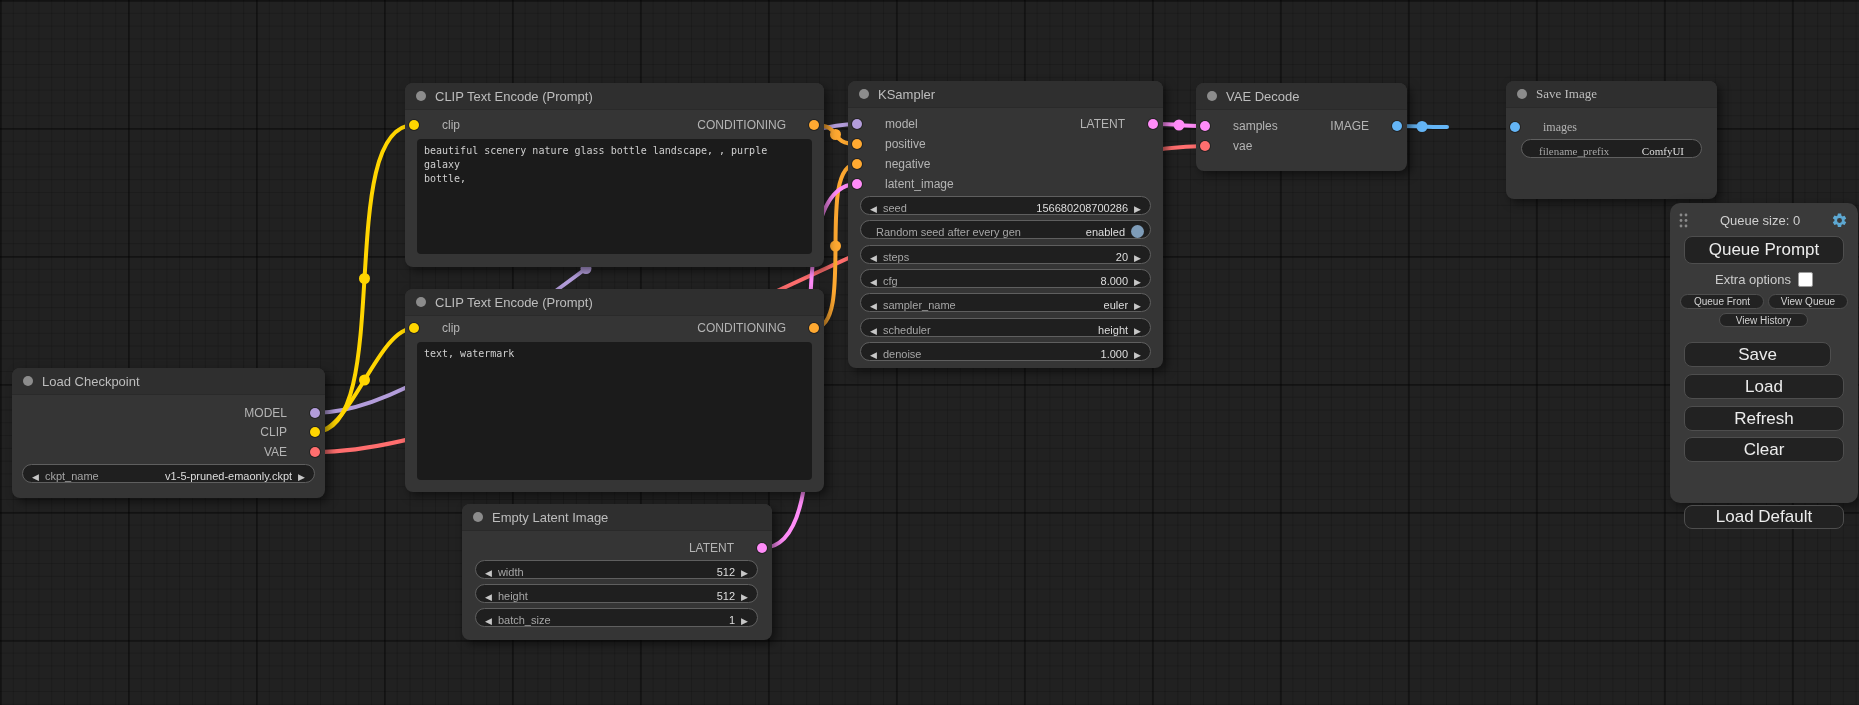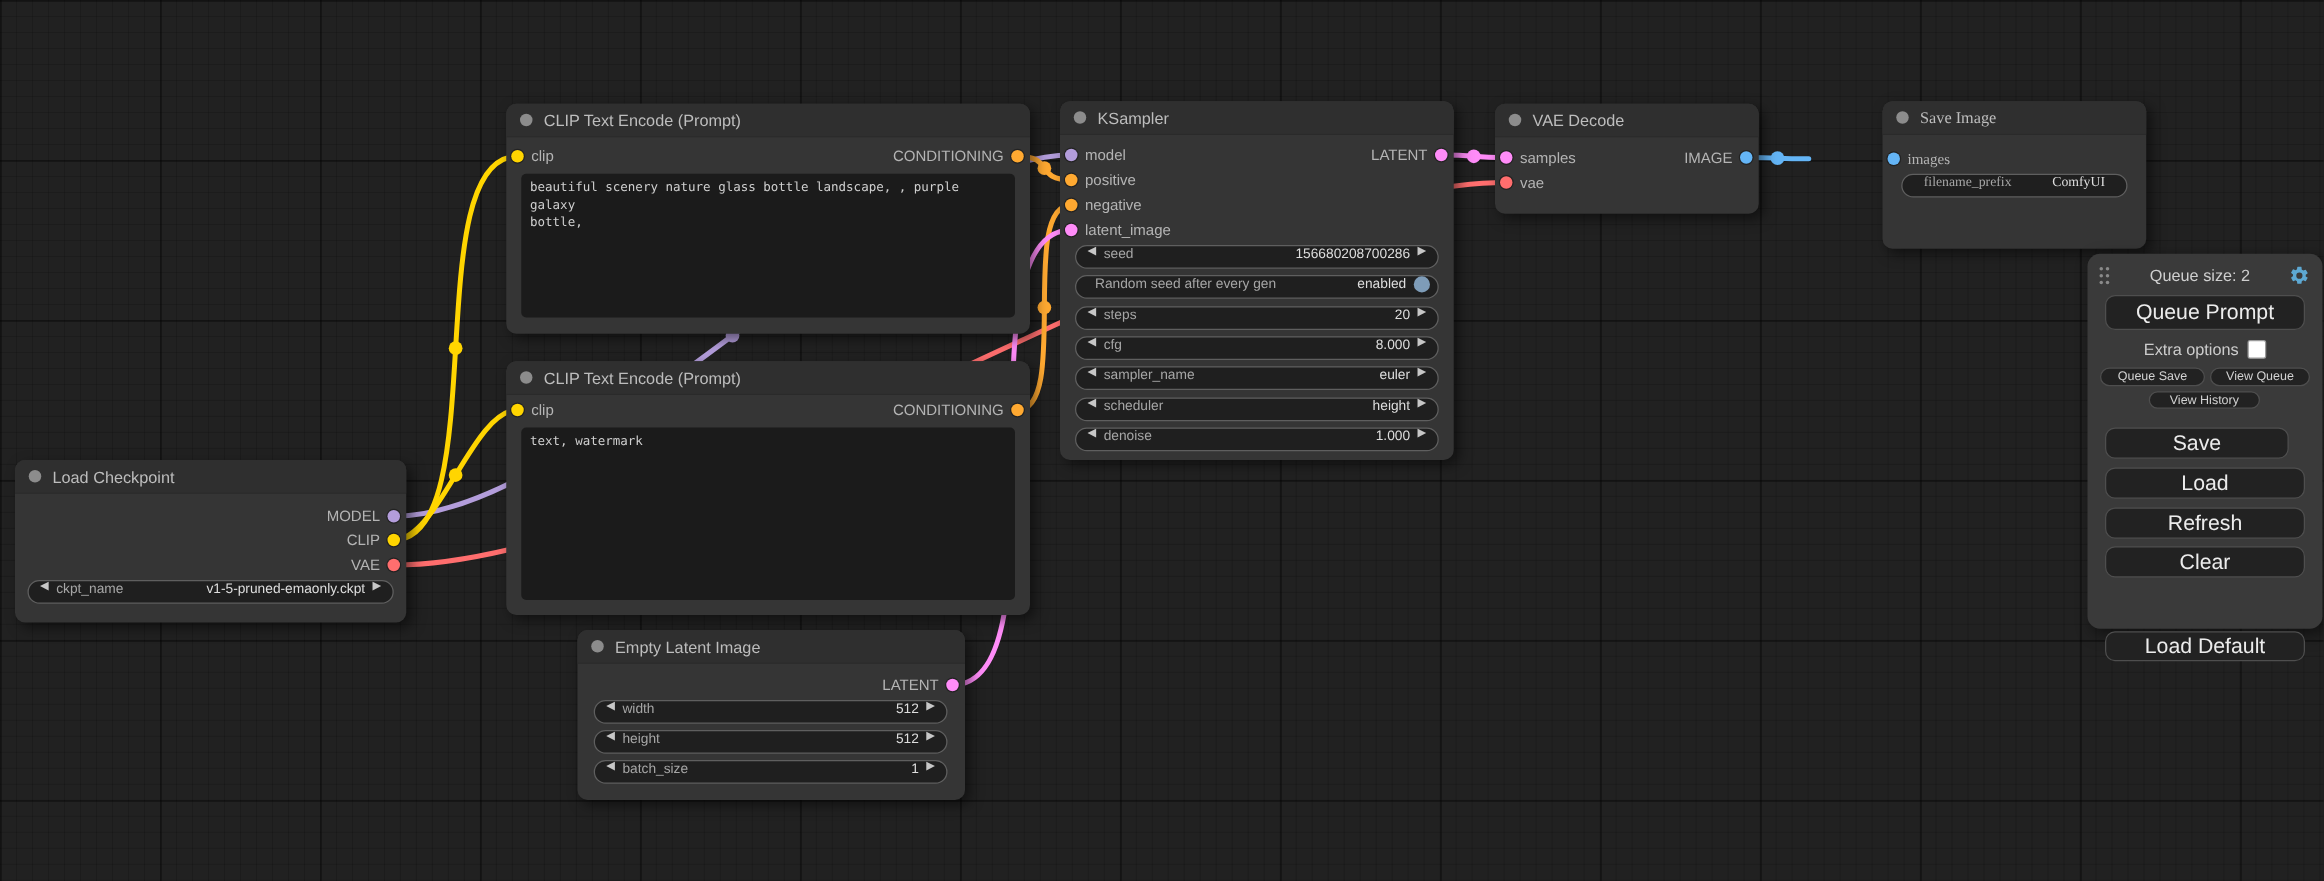--- a/index.html
+++ b/index.html
@@ -13,26 +13,26 @@
       linear-gradient(90deg, rgba(0,0,0,0.16) 0px, rgba(0,0,0,0.16) 1px, transparent 1px);
     background-size:128px 128px,128px 128px,12.8px 12.8px,12.8px 12.8px;
     font-family:"Liberation Sans", sans-serif;
   }
   #links-svg{position:absolute;left:0;top:0;z-index:1;}
   .node{position:absolute;z-index:2;background:#353535;border-radius:8px;
     box-shadow:4px 4px 10px rgba(0,0,0,.5);}
   .node-title{height:26px;background:#2f2f2f;border-radius:8px 8px 0 0;border-bottom:1px solid #2a2a2a;
     display:flex;align-items:center;gap:9px;padding:0 11px;color:#bdbdbd;font-size:13px;}
   .title-dot{width:10px;height:10px;border-radius:50%;background:#8c8c8c;flex:none;}
-  .slot{position:absolute;height:18px;display:flex;align-items:center;gap:6px;font-size:12px;color:#b4b4b4;text-align:center;}
+  .slot{position:absolute;height:18px;display:flex;align-items:center;gap:23px;font-size:12px;color:#b4b4b4;text-align:center;}
   .slot.in{left:4px;}
   .slot.out{right:5px;flex-direction:row-reverse;}
   .dot{width:10px;height:10px;border-radius:50%;flex:none;box-shadow:0 0 0 1px rgba(0,0,0,.35);}
   .widget{position:absolute;height:19px;background:#1f1f1f;border:1px solid #5f5f5f;border-radius:10px;
-    display:flex;align-items:flex-start;gap:6px;padding:0 9px;font-size:11px;color:#a6a6a6;box-sizing:border-box;}
+    display:flex;align-items:flex-end;gap:6px;padding:0 9px;font-size:11px;color:#a6a6a6;box-sizing:border-box;}
   .widget .val{margin-left:auto;color:#dedede;}
   .arrow{color:#c7c7c7;font-size:9px;line-height:1;font-family:"DejaVu Sans",sans-serif;flex:none;}
   .toggle-dot{width:13px;height:13px;border-radius:50%;flex:none;margin-right:-3px;}
   .prompt-text{position:absolute;background:#1b1b1b;border-radius:4px;color:#cfcfcf;
     font:10px/14px "DejaVu Sans Mono", monospace;padding:5px 7px;white-space:pre-wrap;
     overflow:hidden;box-sizing:border-box;}
   
   #queue-panel{position:absolute;z-index:3;background:#3a3a3a;border-radius:10px;
     box-shadow:4px 4px 12px rgba(0,0,0,.5);}
   #queue-header{position:absolute;top:7px;left:8px;right:10px;height:20px;display:flex;align-items:center;}
@@ -265,31 +265,31 @@
       <svg width="11" height="17" viewBox="0 0 11 17">
         <g id="handle-dots" fill="#8a8a8a">
           <circle cx="3" cy="3" r="1.4"></circle>
             <circle cx="8" cy="3" r="1.4"></circle>
           <circle cx="3" cy="8.5" r="1.4"></circle>
             <circle cx="8" cy="8.5" r="1.4"></circle>
           <circle cx="3" cy="14" r="1.4"></circle>
             <circle cx="8" cy="14" r="1.4"></circle>
         </g>
       </svg>
-      <span id="queue-size">Queue size: 2</span>
+      <span id="queue-size">Queue size: 0</span>
       <svg width="17" height="17" viewBox="0 0 24 24">
         <path id="gear-path" fill="#5DA8D2" d="M19.14,12.94a7,7,0,0,0,.06-.94,7,7,0,0,0-.06-.94l2.03-1.58a.5.5,0,0,0,.12-.64l-1.92-3.32a.5.5,0,0,0-.61-.22l-2.39,1a7.3,7.3,0,0,0-1.62-.94l-.36-2.54A.5.5,0,0,0,13.9,2H10.1a.5.5,0,0,0-.49.42L9.25,4.96a7.3,7.3,0,0,0-1.62.94l-2.39-1a.5.5,0,0,0-.61.22L2.71,8.44a.5.5,0,0,0,.12.64l2.03,1.58a7,7,0,0,0,0,1.88L2.83,14.12a.5.5,0,0,0-.12.64l1.92,3.32a.5.5,0,0,0,.61.22l2.39-1a7.3,7.3,0,0,0,1.62.94l.36,2.54a.5.5,0,0,0,.49.42h3.8a.5.5,0,0,0,.49-.42l.36-2.54a7.3,7.3,0,0,0,1.62-.94l2.39,1a.5.5,0,0,0,.61-.22l1.92-3.32a.5.5,0,0,0-.12-.64ZM12,15.5A3.5,3.5,0,1,1,15.5,12,3.5,3.5,0,0,1,12,15.5Z"></path>
       </svg>
     </div>
     <div class="qbtn" style="left:14px;top:33px;width:160px;height:28px;">Queue Prompt</div>
     <div id="extra-options" style="top:68px;height:16px;">
       <span>Extra options</span>
       <span id="extra-checkbox"></span>
     </div>
-    <div class="qbtn small" style="left:10px;top:91px;width:84px;height:15px;">Queue Save</div>
+    <div class="qbtn small" style="left:10px;top:91px;width:84px;height:15px;">Queue Front</div>
     <div class="qbtn small" style="left:98px;top:91px;width:80px;height:15px;">View Queue</div>
     <div class="qbtn small" style="left:49px;top:110px;width:89px;height:14px;">View History</div>
     <div class="qbtn" style="left:14px;top:139px;width:147px;height:25px;">Save</div>
     <div class="qbtn" style="left:14px;top:171px;width:160px;height:25px;">Load</div>
     <div class="qbtn" style="left:14px;top:203px;width:160px;height:25px;">Refresh</div>
     <div class="qbtn" style="left:14px;top:234px;width:160px;height:25px;">Clear</div>
     <div class="qbtn" style="left:14px;top:266px;width:160px;height:24px;margin-top:36px;">Load Default</div>
   </div>
 
 </div>

